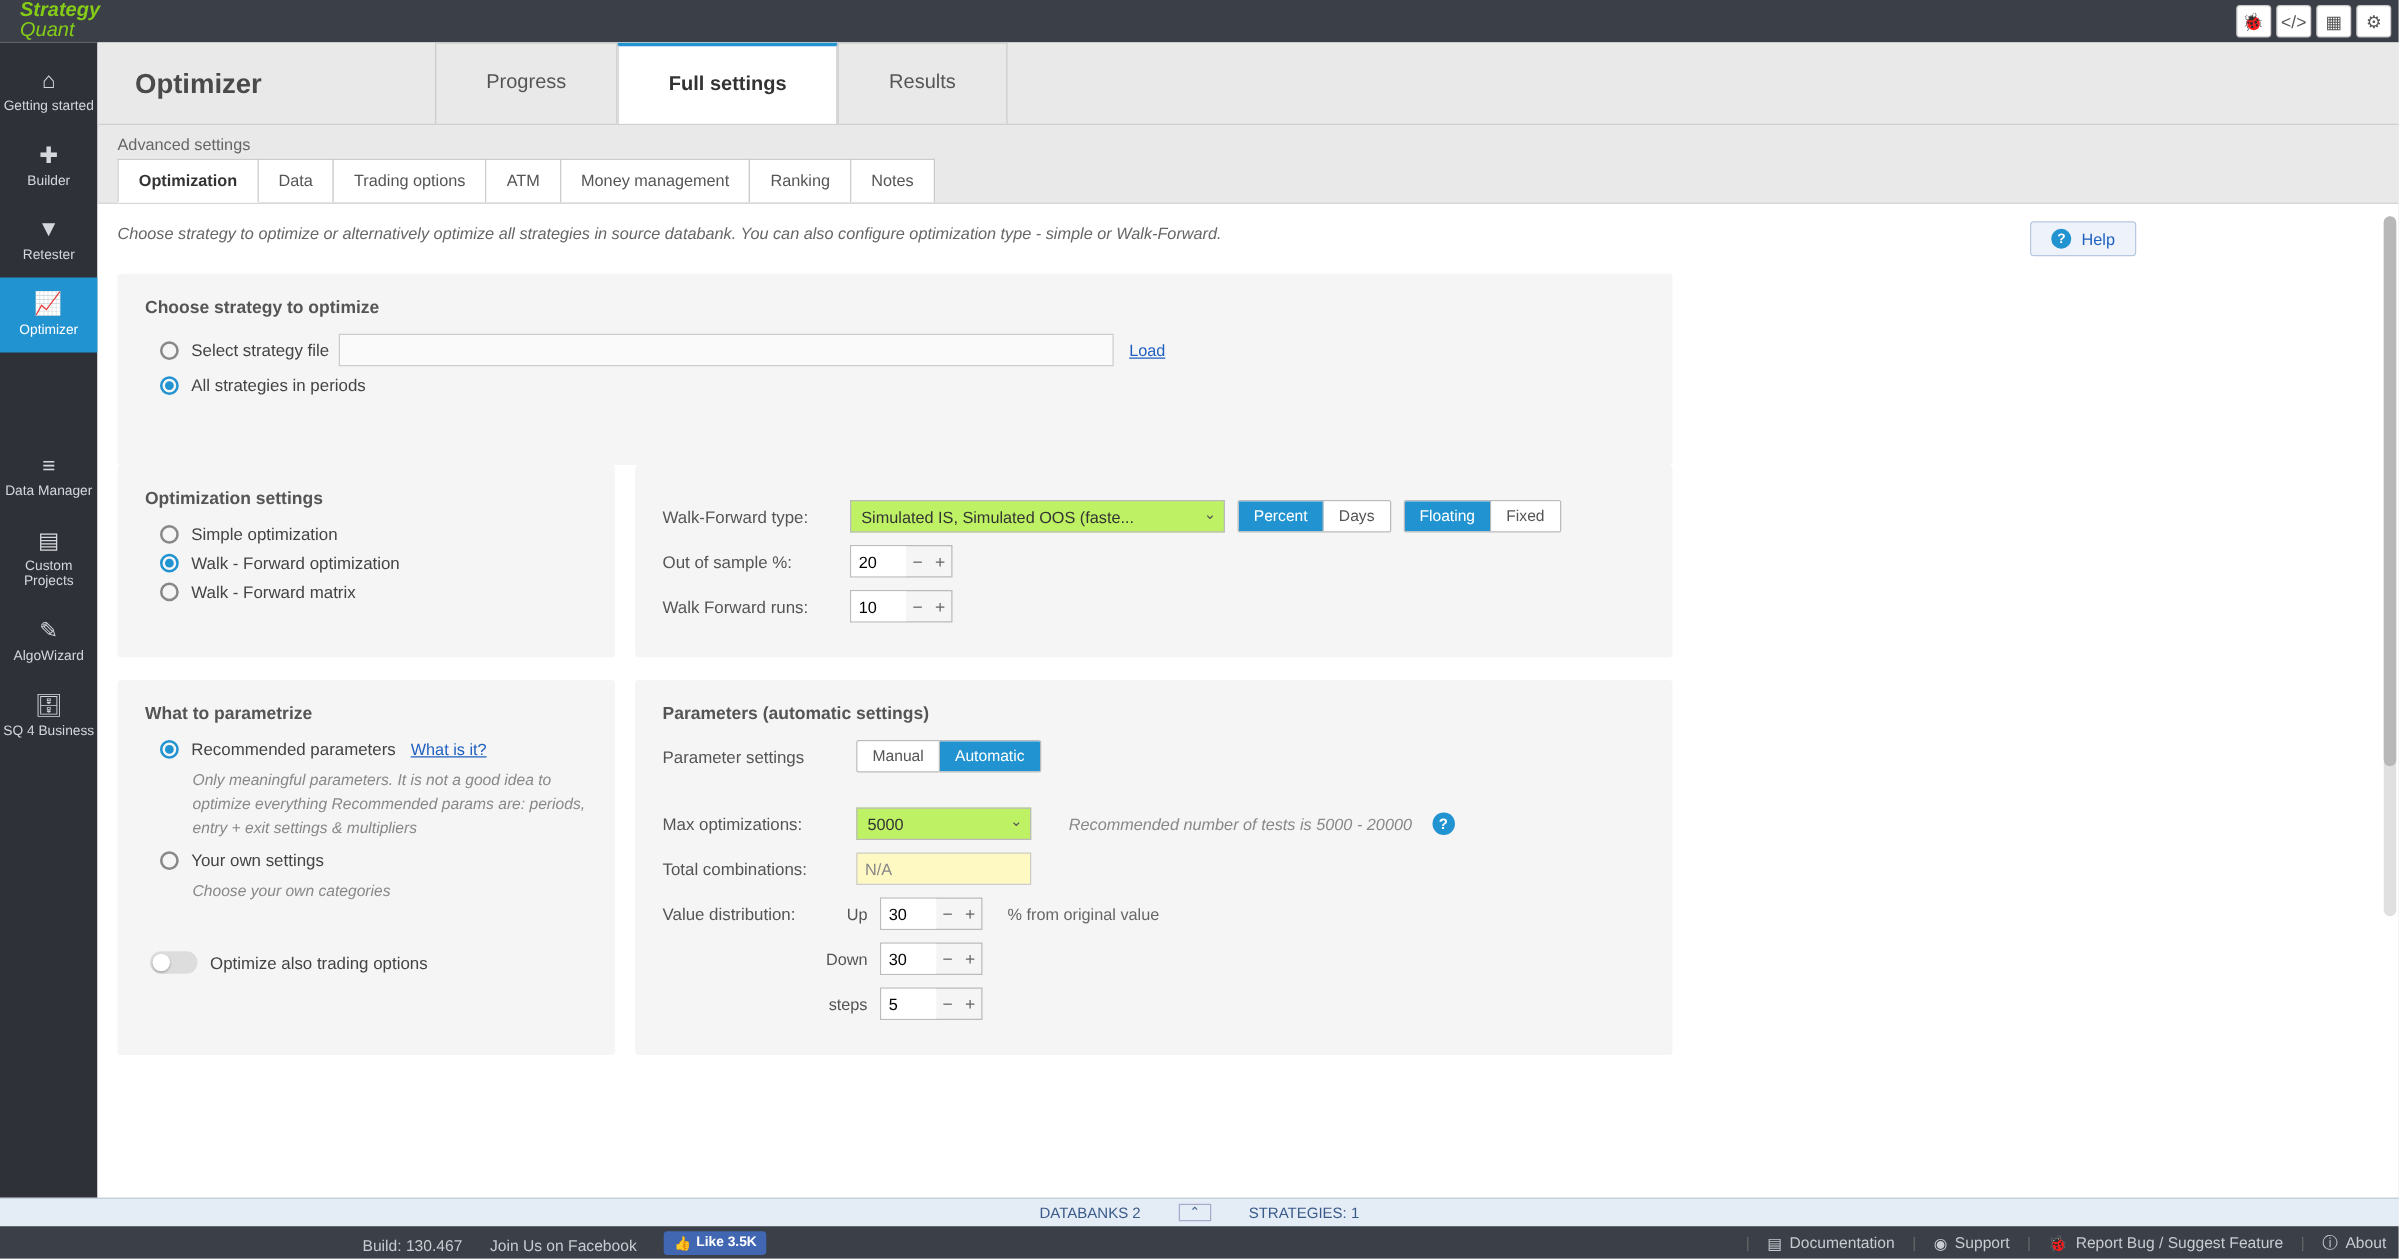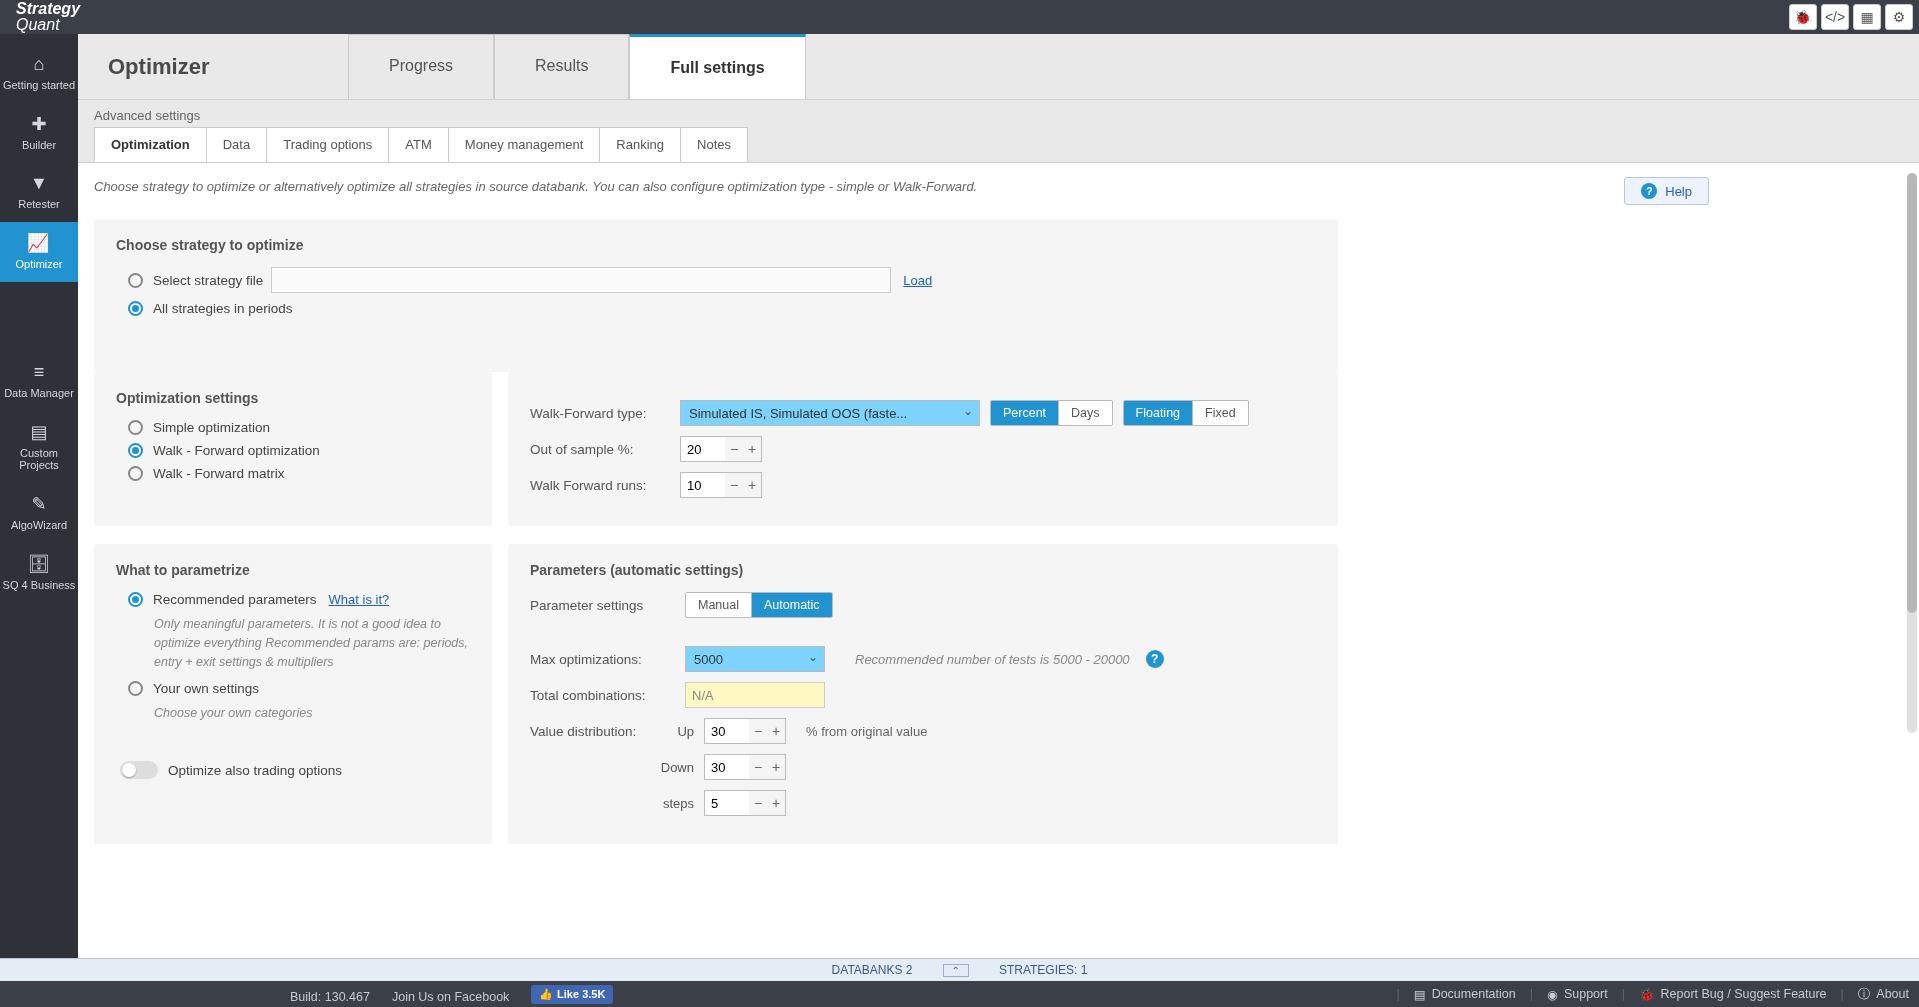--- a/index.html
+++ b/index.html
@@ -14,21 +14,21 @@
 }
 .top-bar {
   height: 34px;
   background: #3a3f48;
   display: flex;
   align-items: center;
   justify-content: space-between;
   padding: 0 6px;
 }
 .logo {
-  color: #ffffff;
+  color: #84cc16;
   font-style: italic;
   font-weight: bold;
   font-size: 16px;
   padding-left: 10px;
   line-height: 1;
 }
 .top-icons { display: flex; gap: 4px; }
 .top-icon-btn {
   width: 28px; height: 26px;
   background: #fff;
@@ -168,21 +168,21 @@
   height: 26px;
   padding: 0 6px;
   font-size: 13px;
 }
 .strategy-file-input { width: 620px; margin-left: 8px; }
 .link { color: #2060c0; text-decoration: underline; cursor: pointer; font-size: 13px; margin-left: 12px;}
 .form-row { display: flex; align-items: center; margin: 10px 0; }
 .form-label { width: 150px; color: #555; font-size: 13.5px; }
 .select {
   border: 1px solid #bbb;
-  background: #7dd3fc;
+  background: #bef264;
   height: 26px;
   padding: 0 22px 0 8px;
   font-size: 13px;
   position: relative;
   display: inline-flex; align-items: center;
   cursor: pointer;
   min-width: 100px;
 }
 .select::after {
   content: "⌄";
@@ -331,22 +331,22 @@
       <span class="side-icon">🗄</span>
       <span>SQ 4 Business</span>
     </div>
   </div>
 
   <div class="main">
     <div class="header-row">
       <div class="page-title">Optimizer</div>
       <div class="main-tabs">
         <div class="main-tab bordered">Progress</div>
+        <div class="main-tab active">Full settings</div>
         <div class="main-tab bordered">Results</div>
-        <div class="main-tab active">Full settings</div>
       </div>
     </div>
 
     <div class="subtitle">Advanced settings</div>
 
     <div class="sub-tab-row">
       <div class="sub-tab active">Optimization</div>
       <div class="sub-tab">Data</div>
       <div class="sub-tab">Trading options</div>
       <div class="sub-tab">ATM</div>

